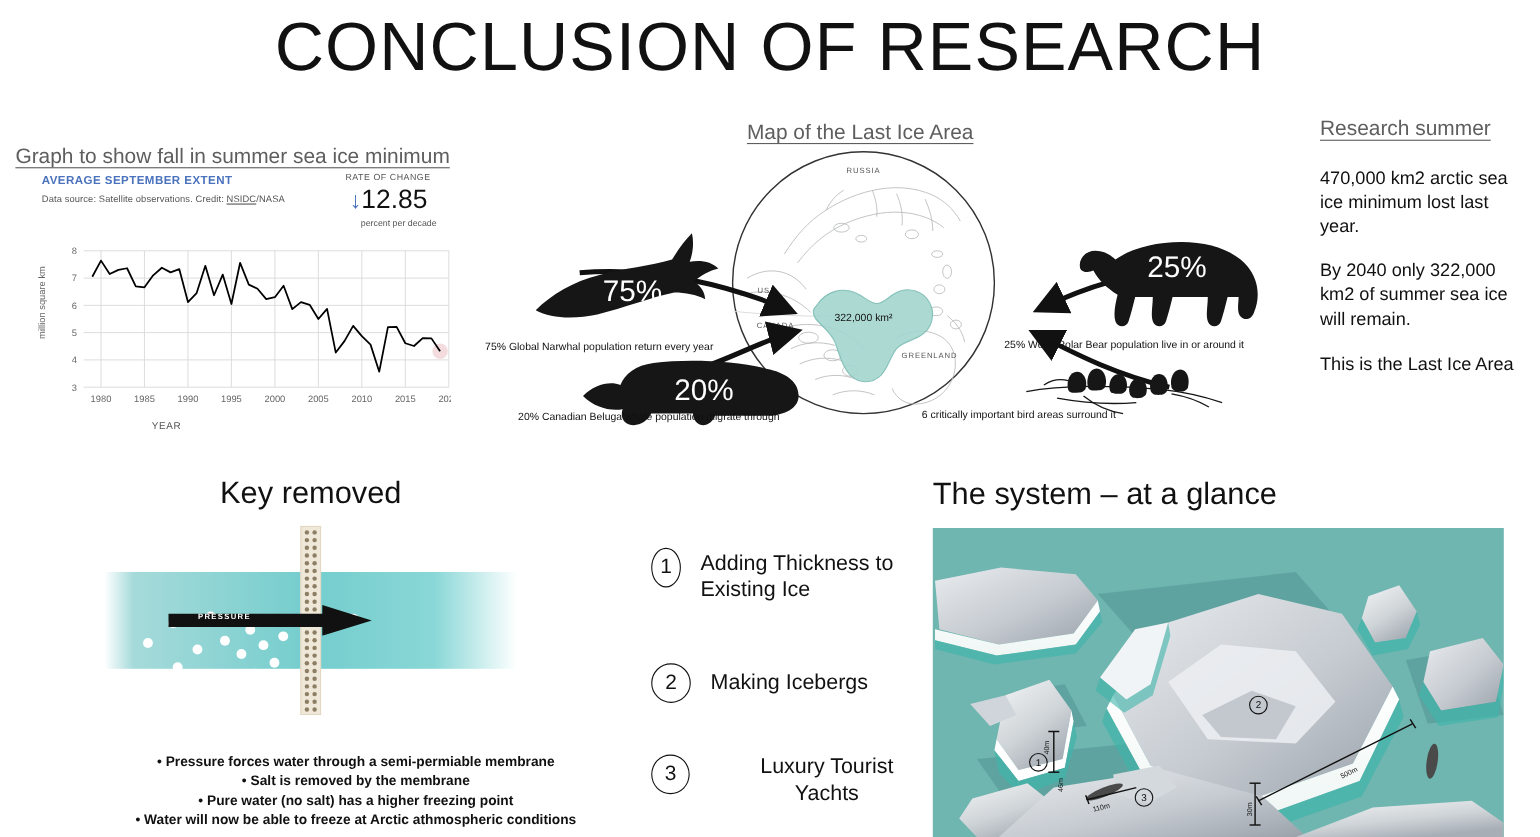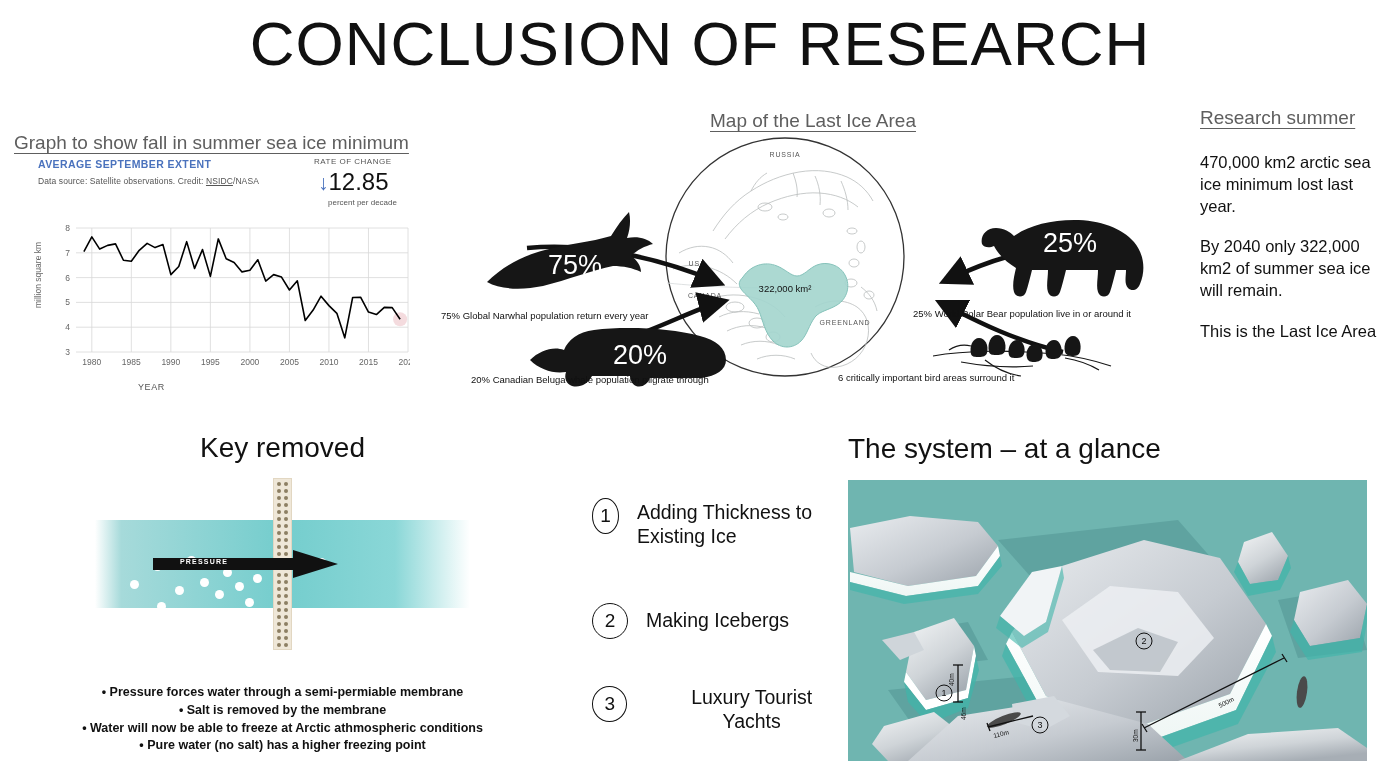--- a/index.html
+++ b/index.html
@@ -28,21 +28,21 @@
   .sec-head{
     position:absolute;
     font-size:19px;
     font-weight:400;
     color:#5e5e5e;
     text-decoration:underline;
     text-underline-offset:4px;
     white-space:nowrap;
   }
   #head-graph{left:14px;top:112px;margin-top:20px;}
-  #head-map{left:710px;top:110px;}
+  #head-map{left:679px;top:110px;}
   #head-summary{left:1200px;top:107px;}
 
   
   #chart-panel{position:absolute;left:18px;top:152px;width:400px;height:248px;}
   #chart-title{
     position:absolute;left:20px;top:6px;
     font-size:10.5px;font-weight:bold;color:#4a72bd;letter-spacing:.4px;
   }
   #chart-source{
     position:absolute;left:20px;top:24px;
@@ -106,21 +106,21 @@
     box-shadow:inset 0 0 0 1px #e2d7c2;
   }
   .memdot{position:absolute;width:4px;height:4px;border-radius:50%;background:#8d7f63;}
   #pressure-arrow{position:absolute;left:58px;top:72px;width:185px;height:28px;}
   #pressure-text{
     position:absolute;left:85px;top:80px;
     font-size:7px;color:#fff;letter-spacing:1.2px;font-weight:bold;
   }
   #bullets{
     position:absolute;left:0px;top:684px;width:565px;text-align:center;
-    font-size:12.5px;line-height:1.42;color:#111;font-weight:bold;
+    font-size:12.5px;line-height:1.42;color:#111;font-weight:bold;padding-left:41px;
   }
 
   
   #sys-title{
     position:absolute;left:848px;top:433px;
     font-size:28px;font-weight:300;color:#111;
   }
   #sys-img{
     position:absolute;left:848px;top:480px;width:519px;height:281px;
     overflow:hidden;background:#6fb5b0;
@@ -402,22 +402,22 @@
       </div>
     <svg id="pressure-arrow" viewBox="0 0 185 28">
       <path d="M0 8 L140 8 L140 0 L185 14 L140 28 L140 20 L0 20 Z" fill="#111"></path>
     </svg>
     <div id="pressure-text">PRESSURE</div>
   </div>
 
   <div id="bullets">
     <div>• Pressure forces water through a semi-permiable membrane</div>
     <div>• Salt is removed by the membrane</div>
+    <div>• Pure water (no salt) has a higher freezing point</div>
     <div>• Water will now be able to freeze at Arctic athmospheric conditions</div>
-    <div>• Pure water (no salt) has a higher freezing point</div>
   </div>
 
   <div id="steps">
     <div class="step-row numbered" id="step-1">
       <div class="numcircle">1</div>
       <div class="numlabel">Adding Thickness to Existing Ice</div>
     </div>
     <div class="step-row numbered" id="step-2">
       <div class="numcircle">2</div>
       <div class="numlabel">Making Icebergs</div>

